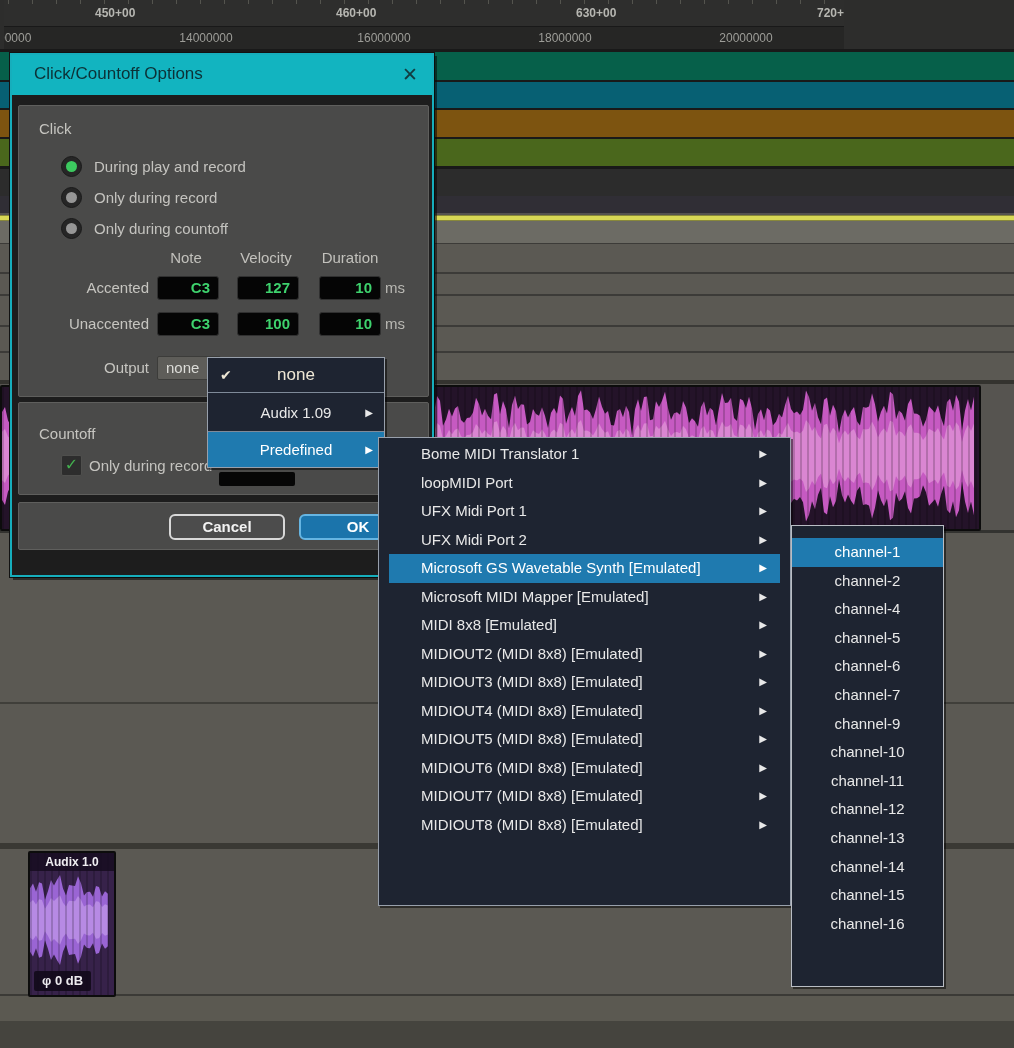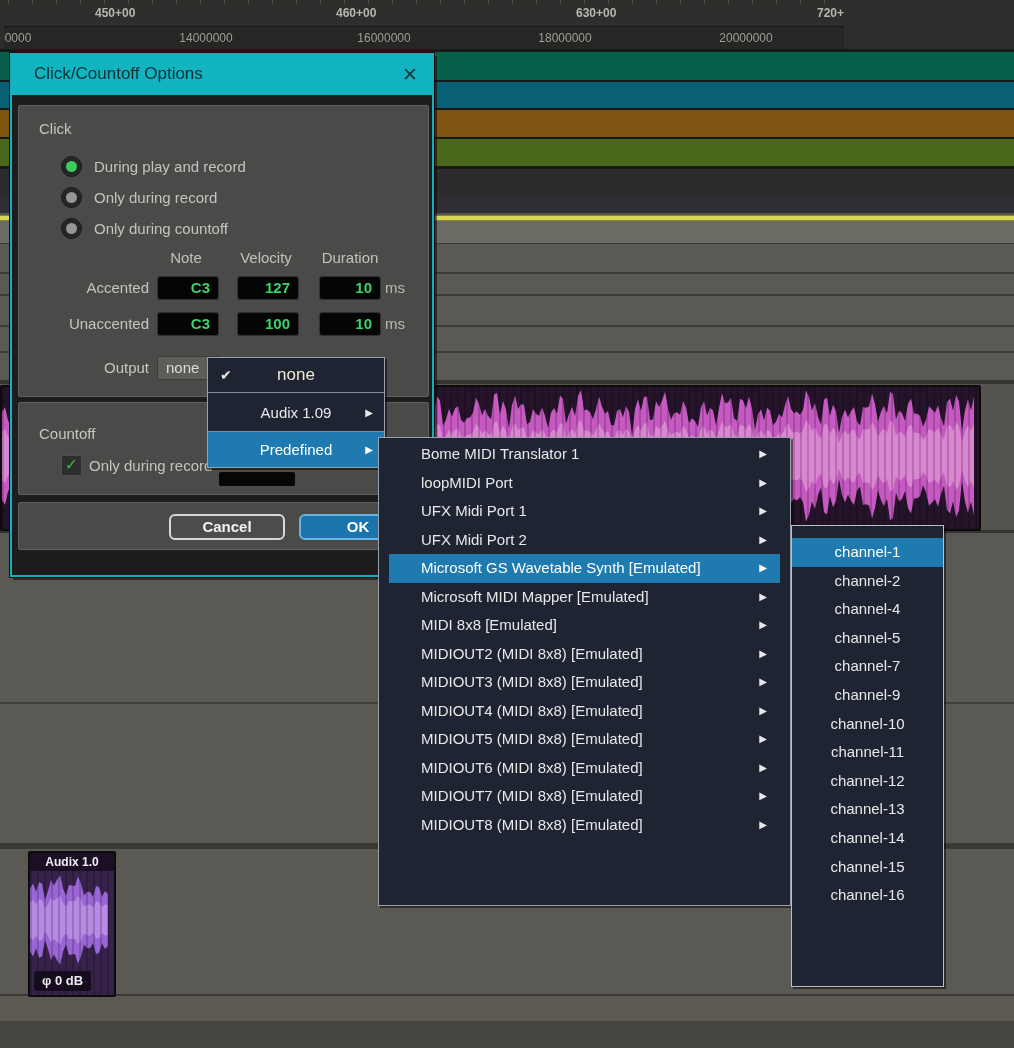--- a/index.html
+++ b/index.html
@@ -260,20 +260,21 @@
     <div class="m2-item"><span>MIDIOUT6 (MIDI 8x8) [Emulated]</span><span class="m2-arrow">▶</span></div>
     <div class="m2-item"><span>MIDIOUT7 (MIDI 8x8) [Emulated]</span><span class="m2-arrow">▶</span></div>
     <div class="m2-item"><span>MIDIOUT8 (MIDI 8x8) [Emulated]</span><span class="m2-arrow">▶</span></div>
   </div>
 
   <div id="menu-channels" class="menu">
     <div class="m3-item hl">channel-1</div>
     <div class="m3-item">channel-2</div>
     <div class="m3-item">channel-4</div>
     <div class="m3-item">channel-5</div>
+    <div class="m3-item">channel-6</div>
     <div class="m3-item">channel-7</div>
     <div class="m3-item">channel-9</div>
     <div class="m3-item">channel-10</div>
     <div class="m3-item">channel-11</div>
     <div class="m3-item">channel-12</div>
     <div class="m3-item">channel-13</div>
     <div class="m3-item">channel-14</div>
     <div class="m3-item">channel-15</div>
     <div class="m3-item">channel-16</div>
   </div>

